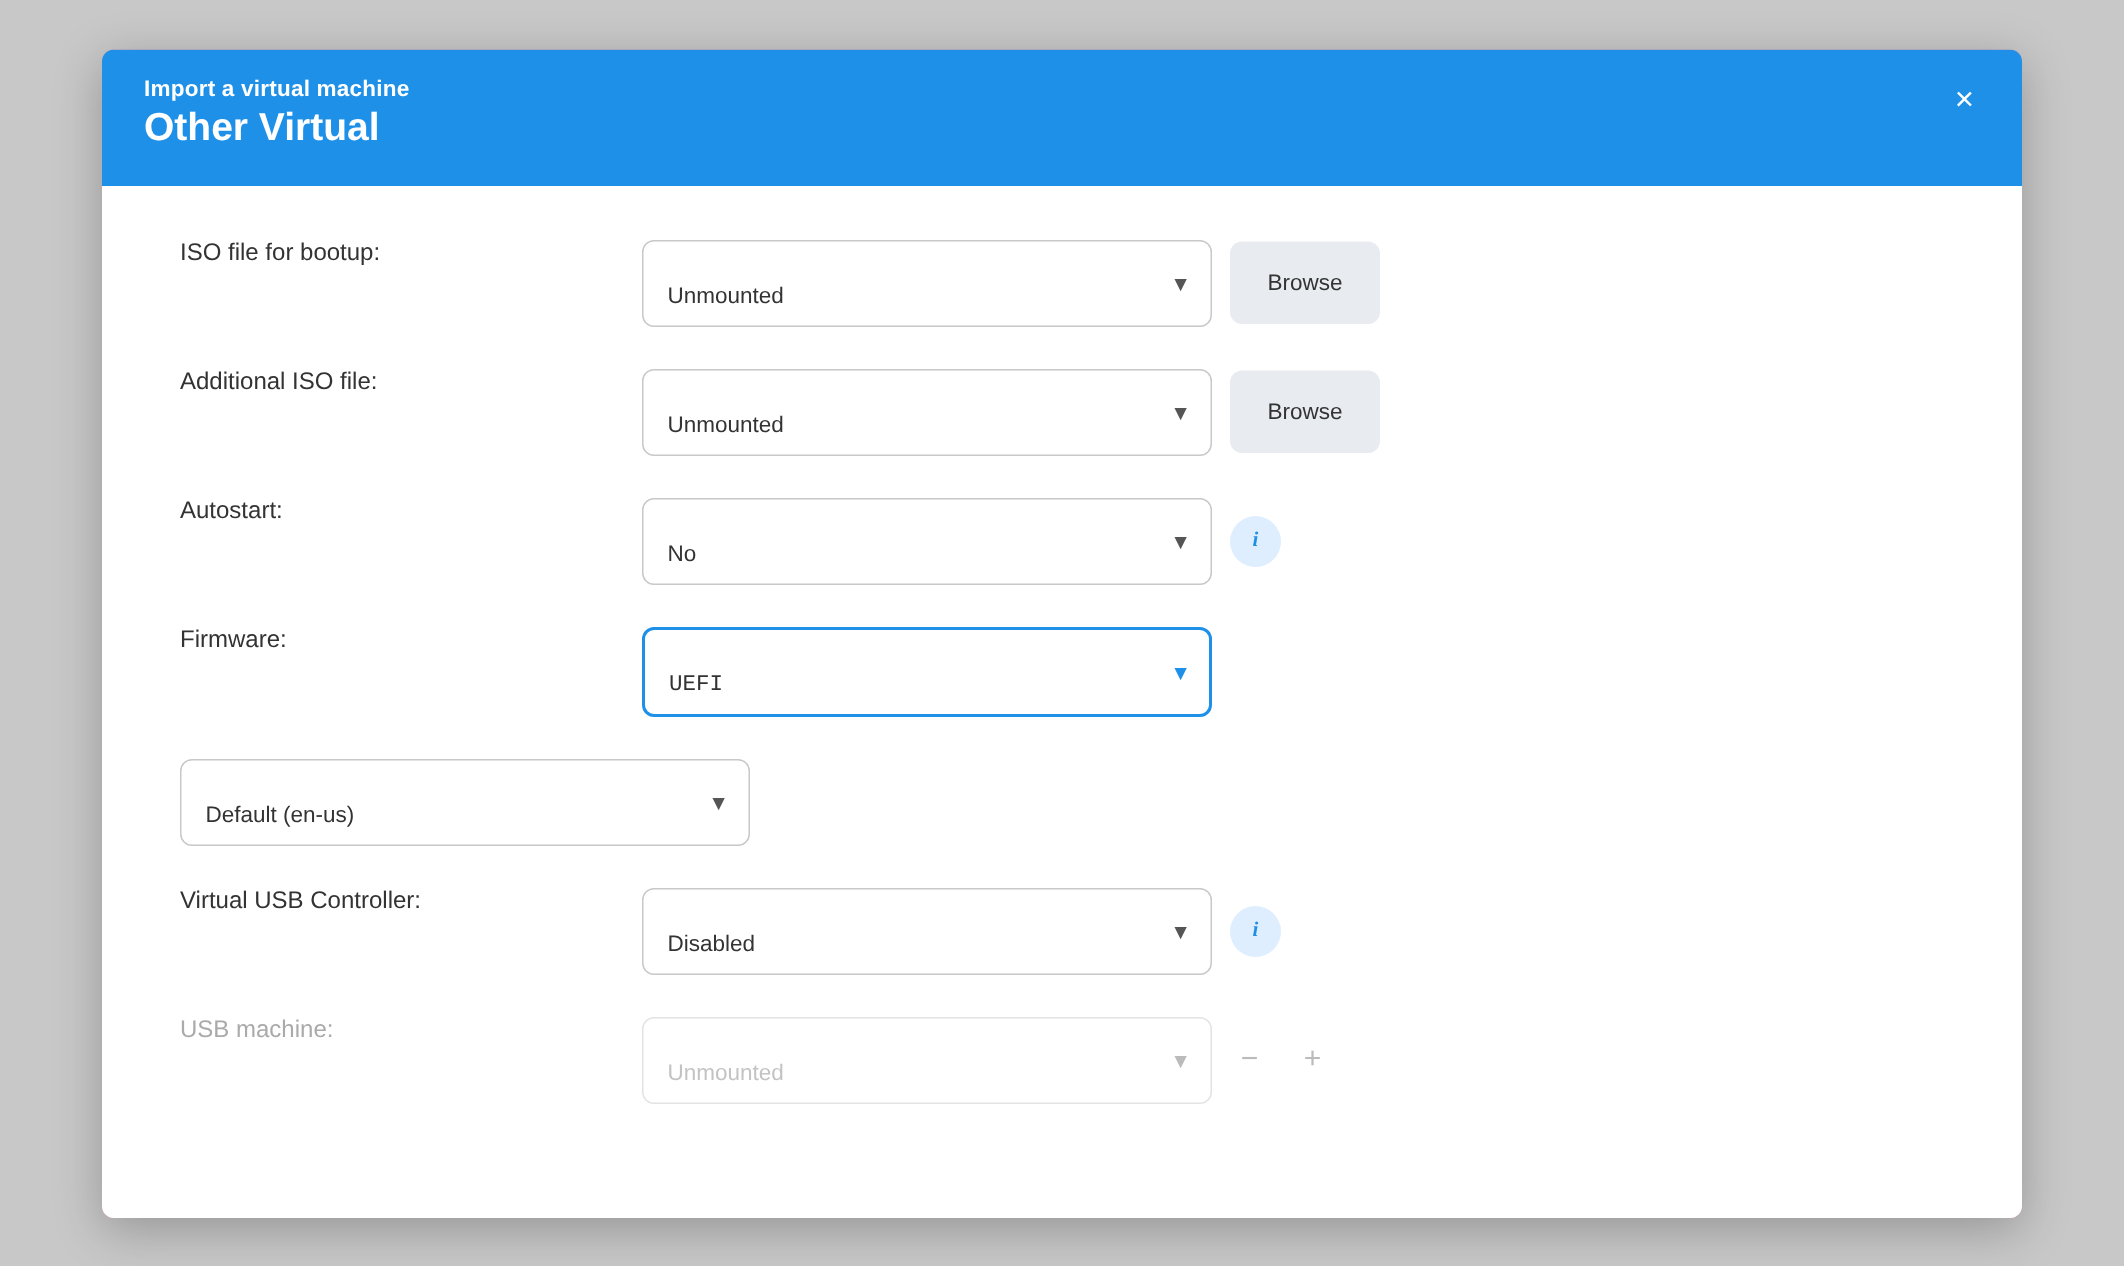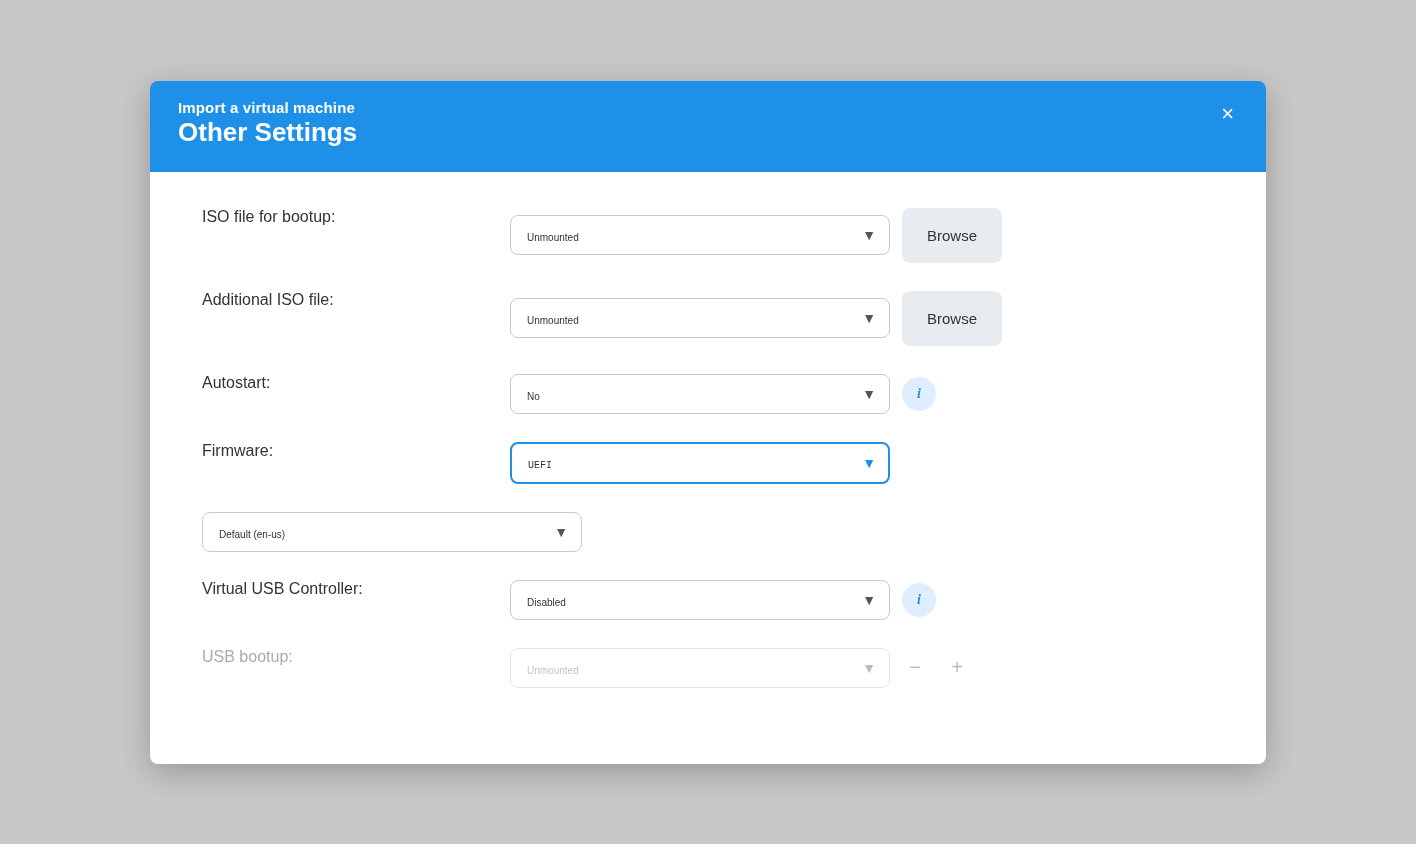--- a/index.html
+++ b/index.html
@@ -11,21 +11,21 @@
     body {
       background: #c8c8c8;
       display: flex;
       align-items: center;
       justify-content: center;
       min-height: 844px;
       font-family: -apple-system, BlinkMacSystemFont, 'Segoe UI', sans-serif;
     }
 
     .dialog {
-      width: 1116px;
+      width: 1280px;
       background: #fca5a5;
       border-radius: 8px;
       overflow: hidden;
       box-shadow: 0 8px 32px rgba(0,0,0,0.25);
       position: relative;
     }
 
     .dialog-header {
       background: #1e90e8;
       padding: 18px 28px 24px 28px;
@@ -102,22 +102,22 @@
       font-family: Liberation Mono, monospace;
     }
 
     .select-wrapper select {
       width: 100%;
       appearance: none;
       -webkit-appearance: none;
       background: #fff;
       border: 1.5px solid #c8c8c8;
       border-radius: 8px;
-      padding: 16px 44px 11px 16px;
-      font-size: 10px;
+      padding: 28px 44px 11px 16px;
+      font-size: 15px;
       color: #333;
       cursor: pointer;
       outline: none;
     }
 
     .select-wrapper select.disabled-select {
       color: #aaa;
       background: #fff;
       border-color: #d8d8d8;
     }
@@ -185,21 +185,21 @@
       border-radius: 4px;
     }
   </style>
 </head>
 <body>
 
 <div class="dialog">
   <div class="dialog-header">
     <span class="dialog-title">Import a virtual machine</span>
     <button class="close-btn">×</button>
-    <div class="dialog-section-title">Other Settings</div>
+    <div class="dialog-section-title">Other Virtual</div>
   </div>
 
   <div class="dialog-body">
 
     <div class="form-row">
       <div class="form-label">ISO file for bootup:</div>
       <div class="form-controls">
         <div class="select-wrapper">
           <select>
             <option>Unmounted</option>
@@ -269,21 +269,21 @@
             <option>Disabled</option>
             <option>Enabled</option>
           </select>
           <span class="select-arrow">▼</span>
         </div>
         <div class="info-icon">i</div>
       </div>
     </div>
 
     <div class="form-row">
-      <div class="form-label disabled">USB bootup:</div>
+      <div class="form-label disabled">USB machine:</div>
       <div class="form-controls usb-controls">
         <div class="select-wrapper">
           <select class="disabled-select" disabled="">
             <option>Unmounted</option>
           </select>
           <span class="select-arrow disabled">▼</span>
         </div>
         <button class="icon-btn" style="font-size:20px;">−</button>
         <button class="icon-btn" style="font-size:20px;">+</button>
       </div>

